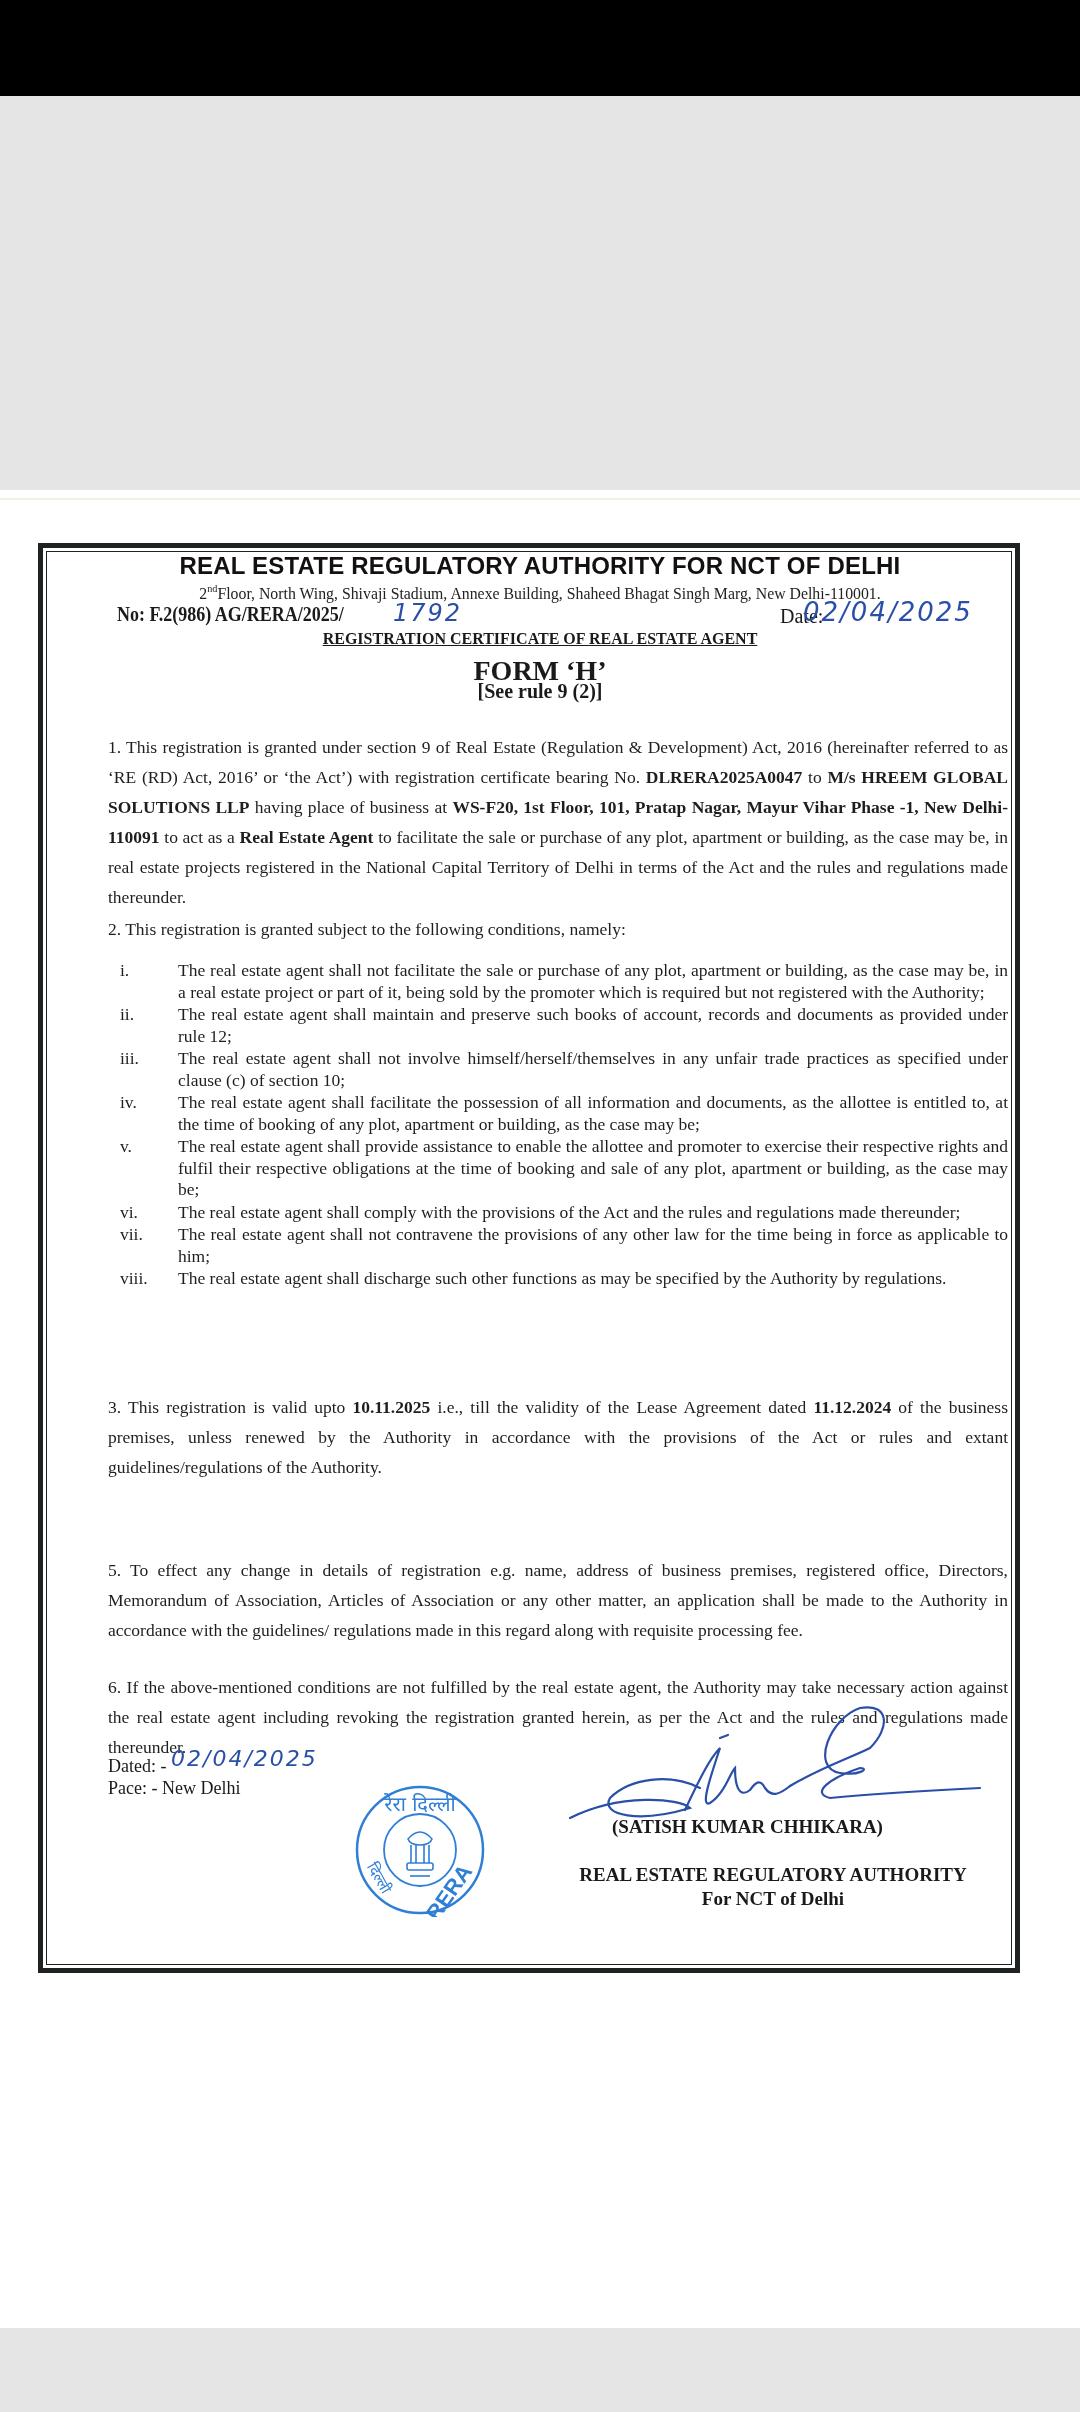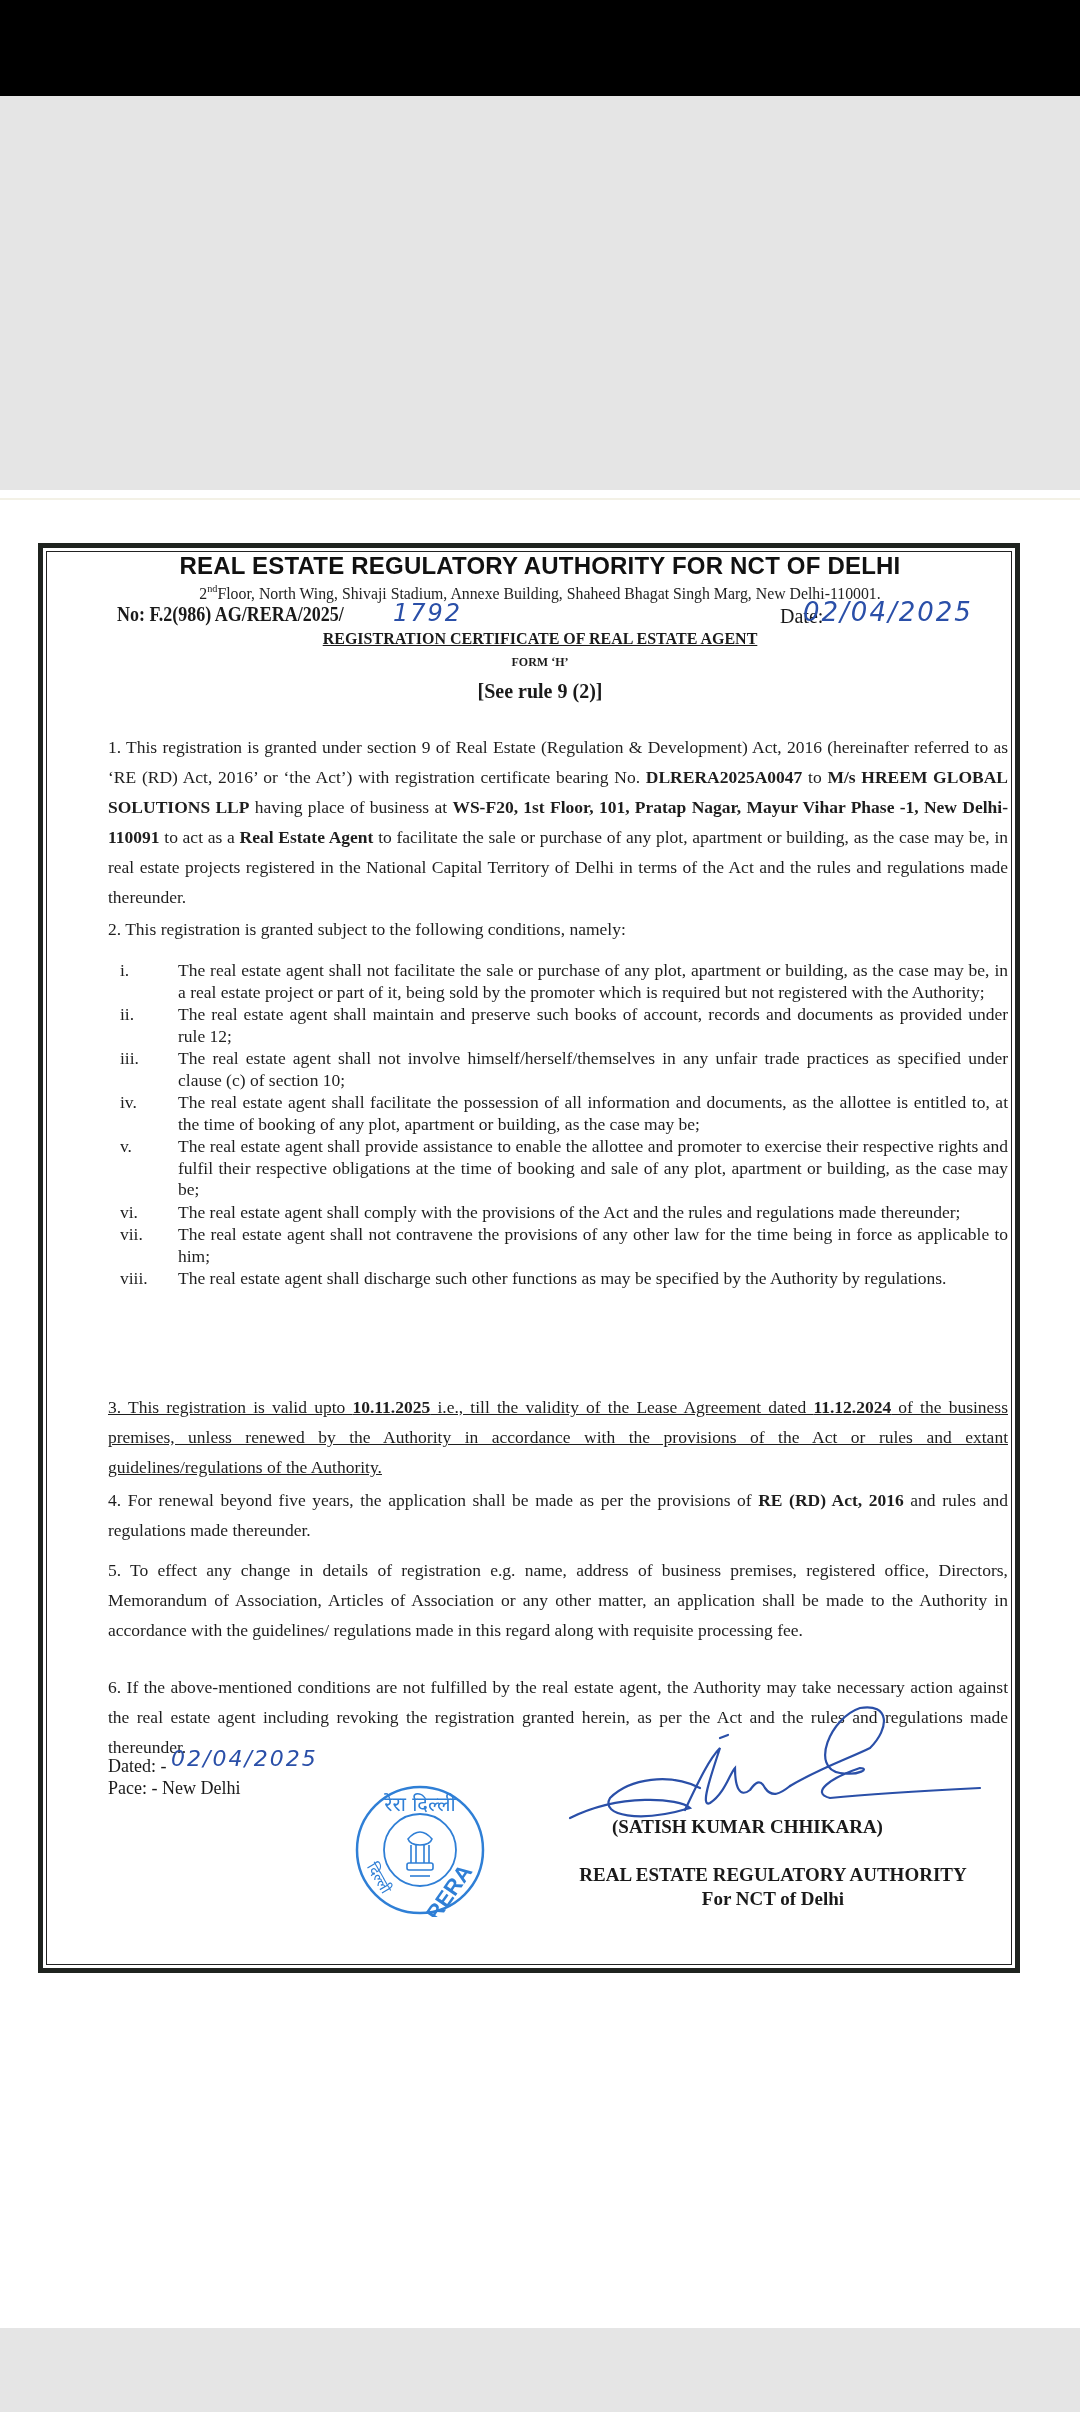--- a/index.html
+++ b/index.html
@@ -35,31 +35,31 @@
     font-family: "DejaVu Sans", sans-serif; font-style: italic; color: #2a4fa8;
     font-weight: normal; letter-spacing: 2px;
   }
   .ref-hand { position: absolute; left: 276px; top: -4px; font-size: 24px; }
   .ref-date-label { position: absolute; left: 663px; top: 2px; font-weight: normal; font-size: 20px; }
   .ref-date-hand { position: absolute; left: 686px; top: -6px; font-size: 26px; }
   .cert-title {
     position: absolute; left: 0; right: 0; top: 140px; text-align: center;
     font-weight: bold; font-size: 16px; text-decoration: underline;
   }
-  .form-name { position: absolute; left: 0; right: 0; top: 165px; text-align: center; font-weight: bold; font-size: 12px; }
+  .form-name { position: absolute; left: 0; right: 0; top: 165px; text-align: center; font-weight: bold; font-size: 28px; }
   .rule-ref { position: absolute; left: 0; right: 0; top: 190px; text-align: center; font-weight: bold; font-size: 20px; }
 
   .body-text { position: absolute; left: 108px; width: 900px; font-size: 17.5px; line-height: 30px; text-align: justify; color: #1e1e1e; }
   .para1 { top: 242px; }
   .para2 { top: 424px; }
   .conds { position: absolute; left: 108px; top: 470px; width: 900px; font-size: 17.5px; line-height: 21.5px; color: #1e1e1e; }
   .cond { display: flex; margin-bottom: 1px; }
   .cond-num { width: 70px; flex: none; text-align: left; padding-left: 12px; box-sizing: border-box; }
   .cond-text { flex: 1; text-align: justify; }
-  .para3 { top: 902px; text-decoration: underline; }
+  .para3 { top: 902px; }
   .para4 { top: 995px; }
   .para5 { top: 1065px; }
   .para6 { top: 1182px; }
   b { font-weight: bold; }
 
   .dated { position: absolute; left: 108px; top: 1262px; font-size: 18px; }
   .dated .hand { font-size: 22px; position: relative; top: -6px; }
   .place { position: absolute; left: 108px; top: 1288px; font-size: 18px; text-align: center; }
 
   .stamp { position: absolute; left: 353px; top: 1293px; width: 134px; height: 134px; }
@@ -129,21 +129,20 @@
         <span class="cond-text">The real estate agent shall not contravene the provisions of any other law for the time being in force as applicable to him;</span>
       </div>
     <div class="cond">
         <span class="cond-num">viii.</span>
         <span class="cond-text">The real estate agent shall discharge such other functions as may be specified by the Authority by regulations.</span>
       </div>
   </div>
 
   <div class="body-text para3"><span>3.   This registration is valid upto </span><b>10.11.2025</b><span> i.e., till the validity of the Lease Agreement dated </span><b>11.12.2024</b><span> of the business premises, unless renewed by the Authority in accordance with the provisions of the Act or rules and extant guidelines/regulations of the Authority.</span></div>
 
-  <div class="body-text para4"><span>4.   For renewal beyond five years, the application shall be made as per the provisions of </span><b>RE (RD) Act, 2016</b><span> and rules and regulations made thereunder.</span></div>
 
   <div class="body-text para5">5.  To effect any change in details of registration e.g. name, address of business premises, registered office, Directors, Memorandum of Association, Articles of Association or any other matter, an application shall be made to the Authority in accordance with the guidelines/ regulations made in this regard along with requisite processing fee.</div>
   <div class="body-text para6">6.  If the above-mentioned conditions are not fulfilled by the real estate agent, the Authority may take necessary action against the real estate agent including revoking the registration granted herein, as per the Act and the rules and regulations made thereunder.</div>
 
   <div class="dated"><span>Dated: -</span> <span class="hand">02/04/2025</span></div>
   <div class="place">Pace: - New Delhi</div>
 
   <svg class="stamp" viewBox="0 0 134 134">
     <circle cx="67" cy="67" r="63" fill="none" stroke="#2f7fd6" stroke-width="2.5"></circle>
     <circle cx="67" cy="67" r="36" fill="none" stroke="#2f7fd6" stroke-width="1.8"></circle>

